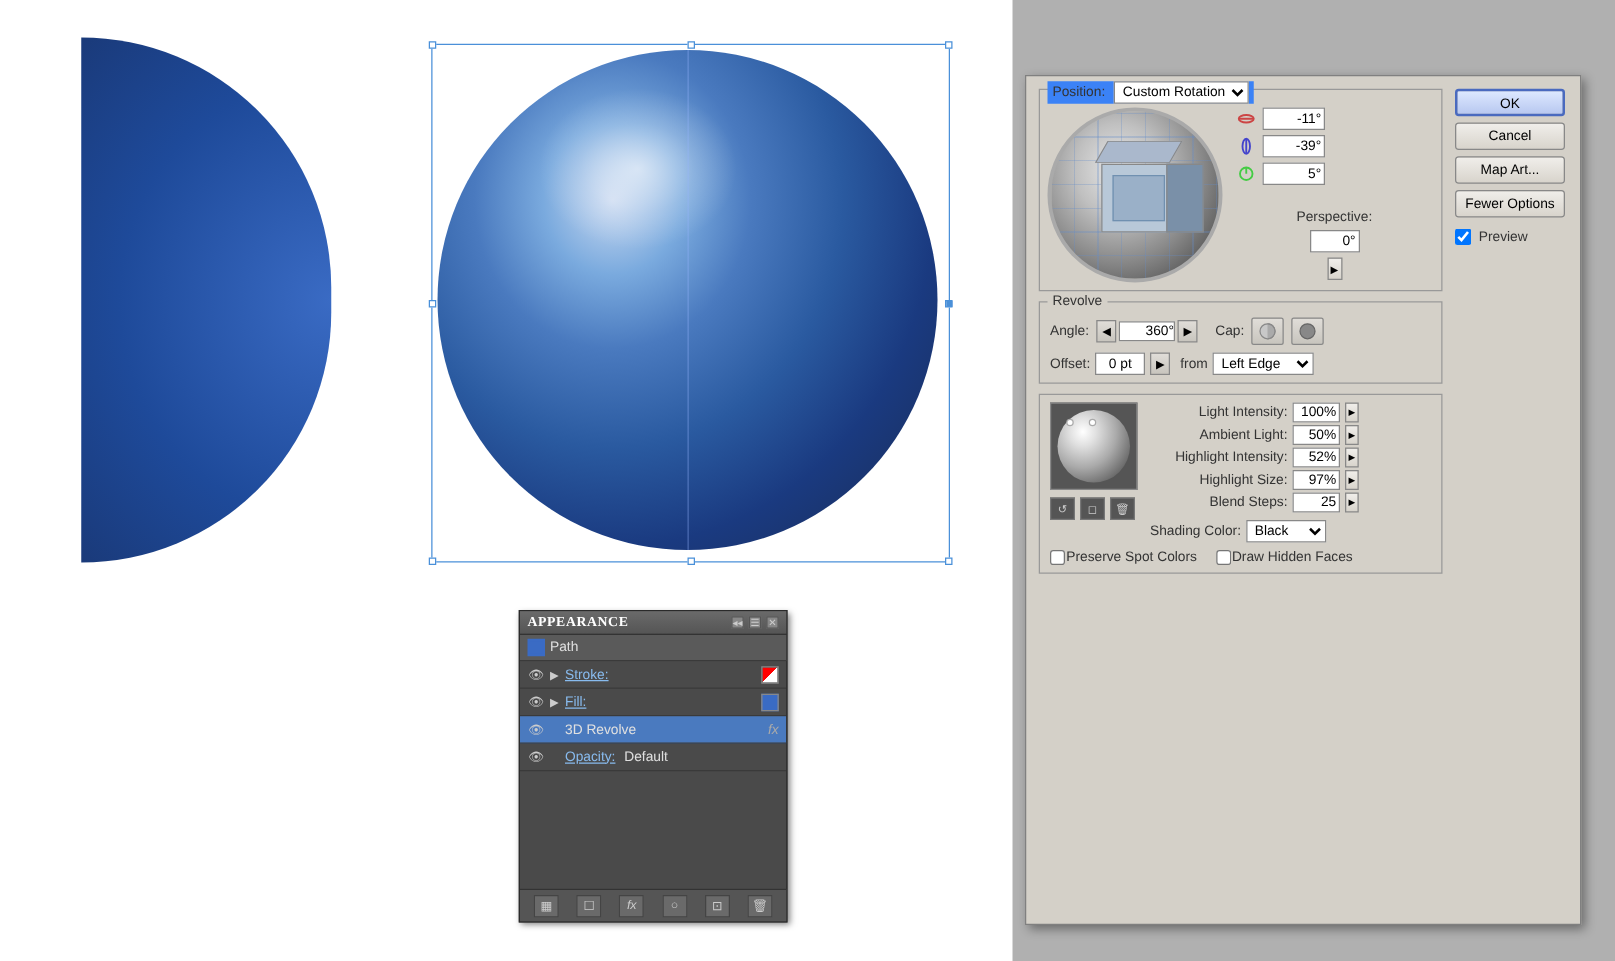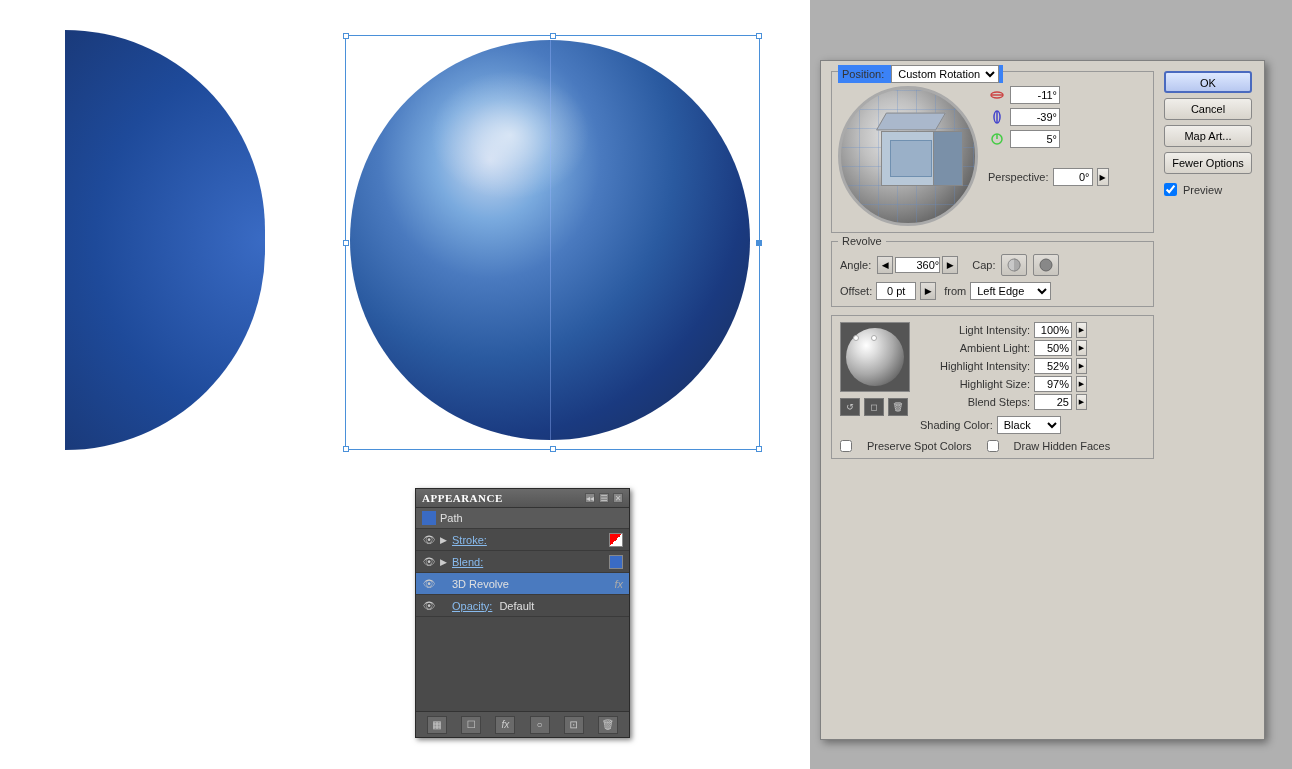--- a/index.html
+++ b/index.html
@@ -438,20 +438,21 @@
       text-align: right;
       padding-right: 2px;
       line-height: 16px;
     }
 
     .perspective-row {
       display: flex;
       align-items: center;
       gap: 4px;
       margin-top: 20px;
+      flex-direction: column;
     }
 
     .perspective-label {
       font-size: 11px;
       color: #333;
     }
 
     .perspective-value {
       background: #fff;
       border: 1px solid #888;
@@ -676,21 +677,21 @@
     .checkboxes-row {
       display: flex;
       align-items: center;
       gap: 15px;
       margin-top: 6px;
     }
 
     .checkbox-item {
       display: flex;
       align-items: center;
-      gap: 15px;
+      gap: 1px;
     }
 
     .checkbox-item input[type=checkbox] {
       width: 12px;
       height: 12px;
     }
 
     .checkbox-label {
       font-size: 11px;
       color: #333;
@@ -809,21 +810,21 @@
           <span class="row-label">
             <span class="link">Stroke:</span>
           </span>
           <div class="row-swatch" style="background: linear-gradient(135deg, #ff0000 50%, #ffffff 50%);"></div>
         </div>
 
         <div class="appearance-row">
           <div class="visibility-icon">👁</div>
           <div class="row-expand">▶</div>
           <span class="row-label">
-            <span class="link">Blend:</span>
+            <span class="link">Fill:</span>
           </span>
           <div class="row-swatch" style="background:#3a6bc4;border:1px solid #888;"></div>
         </div>
 
         <div class="appearance-row selected">
           <div class="visibility-icon">👁</div>
           <div class="row-expand"></div>
           <span class="row-label">3D Revolve</span>
           <span class="fx-icon">fx</span>
         </div>

